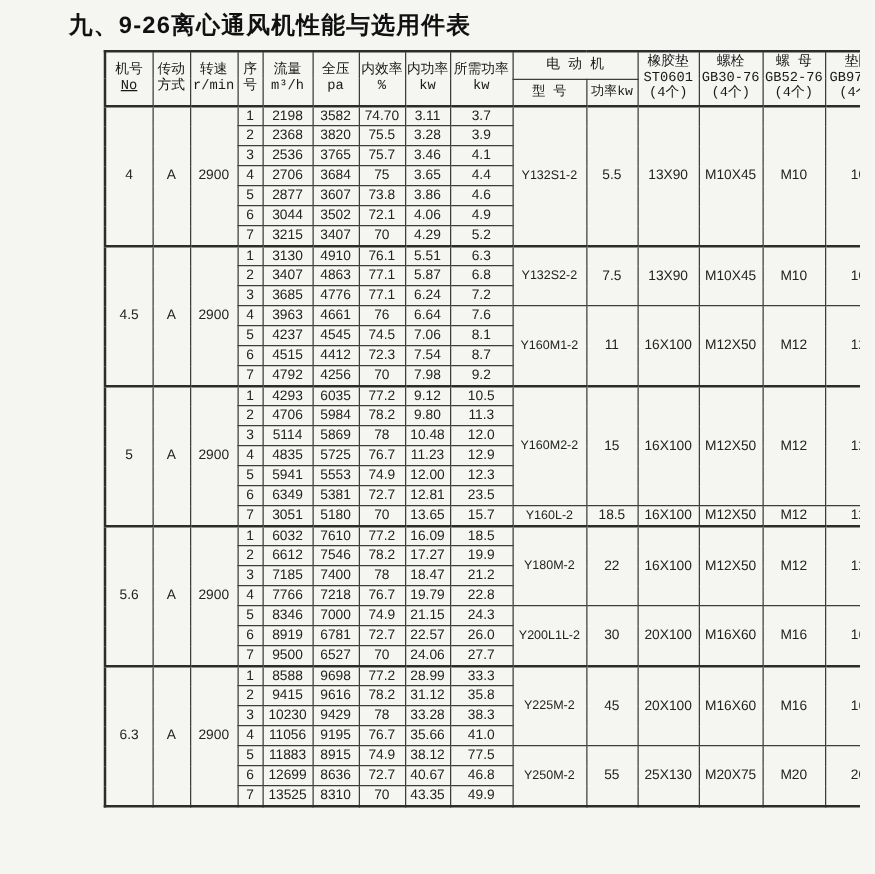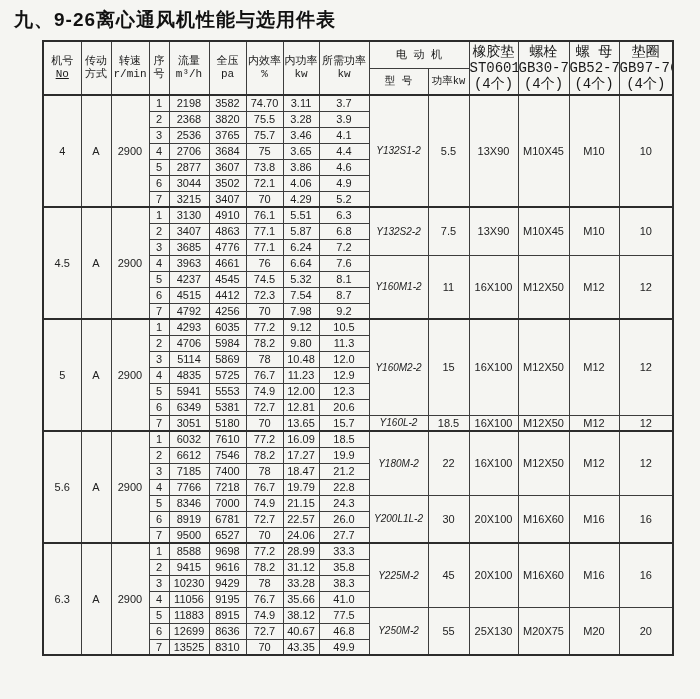--- a/index.html
+++ b/index.html
@@ -3,21 +3,21 @@
 <meta charset="utf-8">
 <style>
   * { box-sizing: border-box; }
   html, body {
     margin: 0; padding: 0;
     width: 700px; height: 699px;
     background: #f5f5f2;
     font-family: "Liberation Sans", "DejaVu Sans", sans-serif;
     color: #1c1c1c;
   }
-  .page { width: 688px; height: 699px; overflow: hidden; }
+  .page { width: 688px; height: 699px; overflow: hidden; padding-left: 41px; }
   .title {
     font-size: 19px;
     font-weight: bold;
     letter-spacing: 1px;
     padding: 7px 0 0 14px;
     color: #111;
   }
   table.fan-table {
     border-collapse: collapse;
     table-layout: fixed;
@@ -35,30 +35,30 @@
     overflow: hidden;
     white-space: nowrap;
   }
   .fan-table thead th {
     font-size: 11px;
     line-height: 1.18;
     padding: 2px 0;
     color: #191919;
     font-family: Liberation Mono, monospace;
   }
-  .fan-table thead .parts-th { font-size: 14px; line-height: 1.15; }
+  .fan-table thead .parts-th { font-size: 11px; line-height: 1.15; }
   .fan-table thead .sub-th { font-size: 10.5px; }
   .fan-table tbody td {
     font-size: 11px;
     height: 16px;
     line-height: 1;
     color: #222;
   }
   .fan-table td.blk { border-top: 2px solid #2c2c2c; }
-  .fan-table td.motor-model { font-size: 10px; font-style: italic; }
+  .fan-table td.motor-model { font-size: 10px; }
   .underline-o { text-decoration: underline; }
 </style>
 </head>
 <body>
 
 <div class="page">
   <div class="title">九、9-26离心通风机性能与选用件表</div>
 
   <table class="fan-table">
     <colgroup>
@@ -254,21 +254,21 @@
           <td rowspan="4">16X100</td>
           <td rowspan="4">M12X50</td>
           <td rowspan="4">M12</td>
           <td rowspan="4">12</td>
         </tr>
         <tr>
           <td>5</td>
           <td>4237</td>
           <td>4545</td>
           <td>74.5</td>
-          <td>5.32</td>
+          <td>7.06</td>
           <td>8.1</td>
         </tr>
         <tr>
           <td>6</td>
           <td>4515</td>
           <td>4412</td>
           <td>72.3</td>
           <td>7.54</td>
           <td>8.7</td>
         </tr>
@@ -328,21 +328,21 @@
           <td>74.9</td>
           <td>12.00</td>
           <td>12.3</td>
         </tr>
         <tr>
           <td>6</td>
           <td>6349</td>
           <td>5381</td>
           <td>72.7</td>
           <td>12.81</td>
-          <td>20.6</td>
+          <td>23.5</td>
         </tr>
         <tr>
           <td>7</td>
           <td>3051</td>
           <td>5180</td>
           <td>70</td>
           <td>13.65</td>
           <td>15.7</td>
           <td class="motor-model">Y160L-2</td>
           <td>18.5</td>

